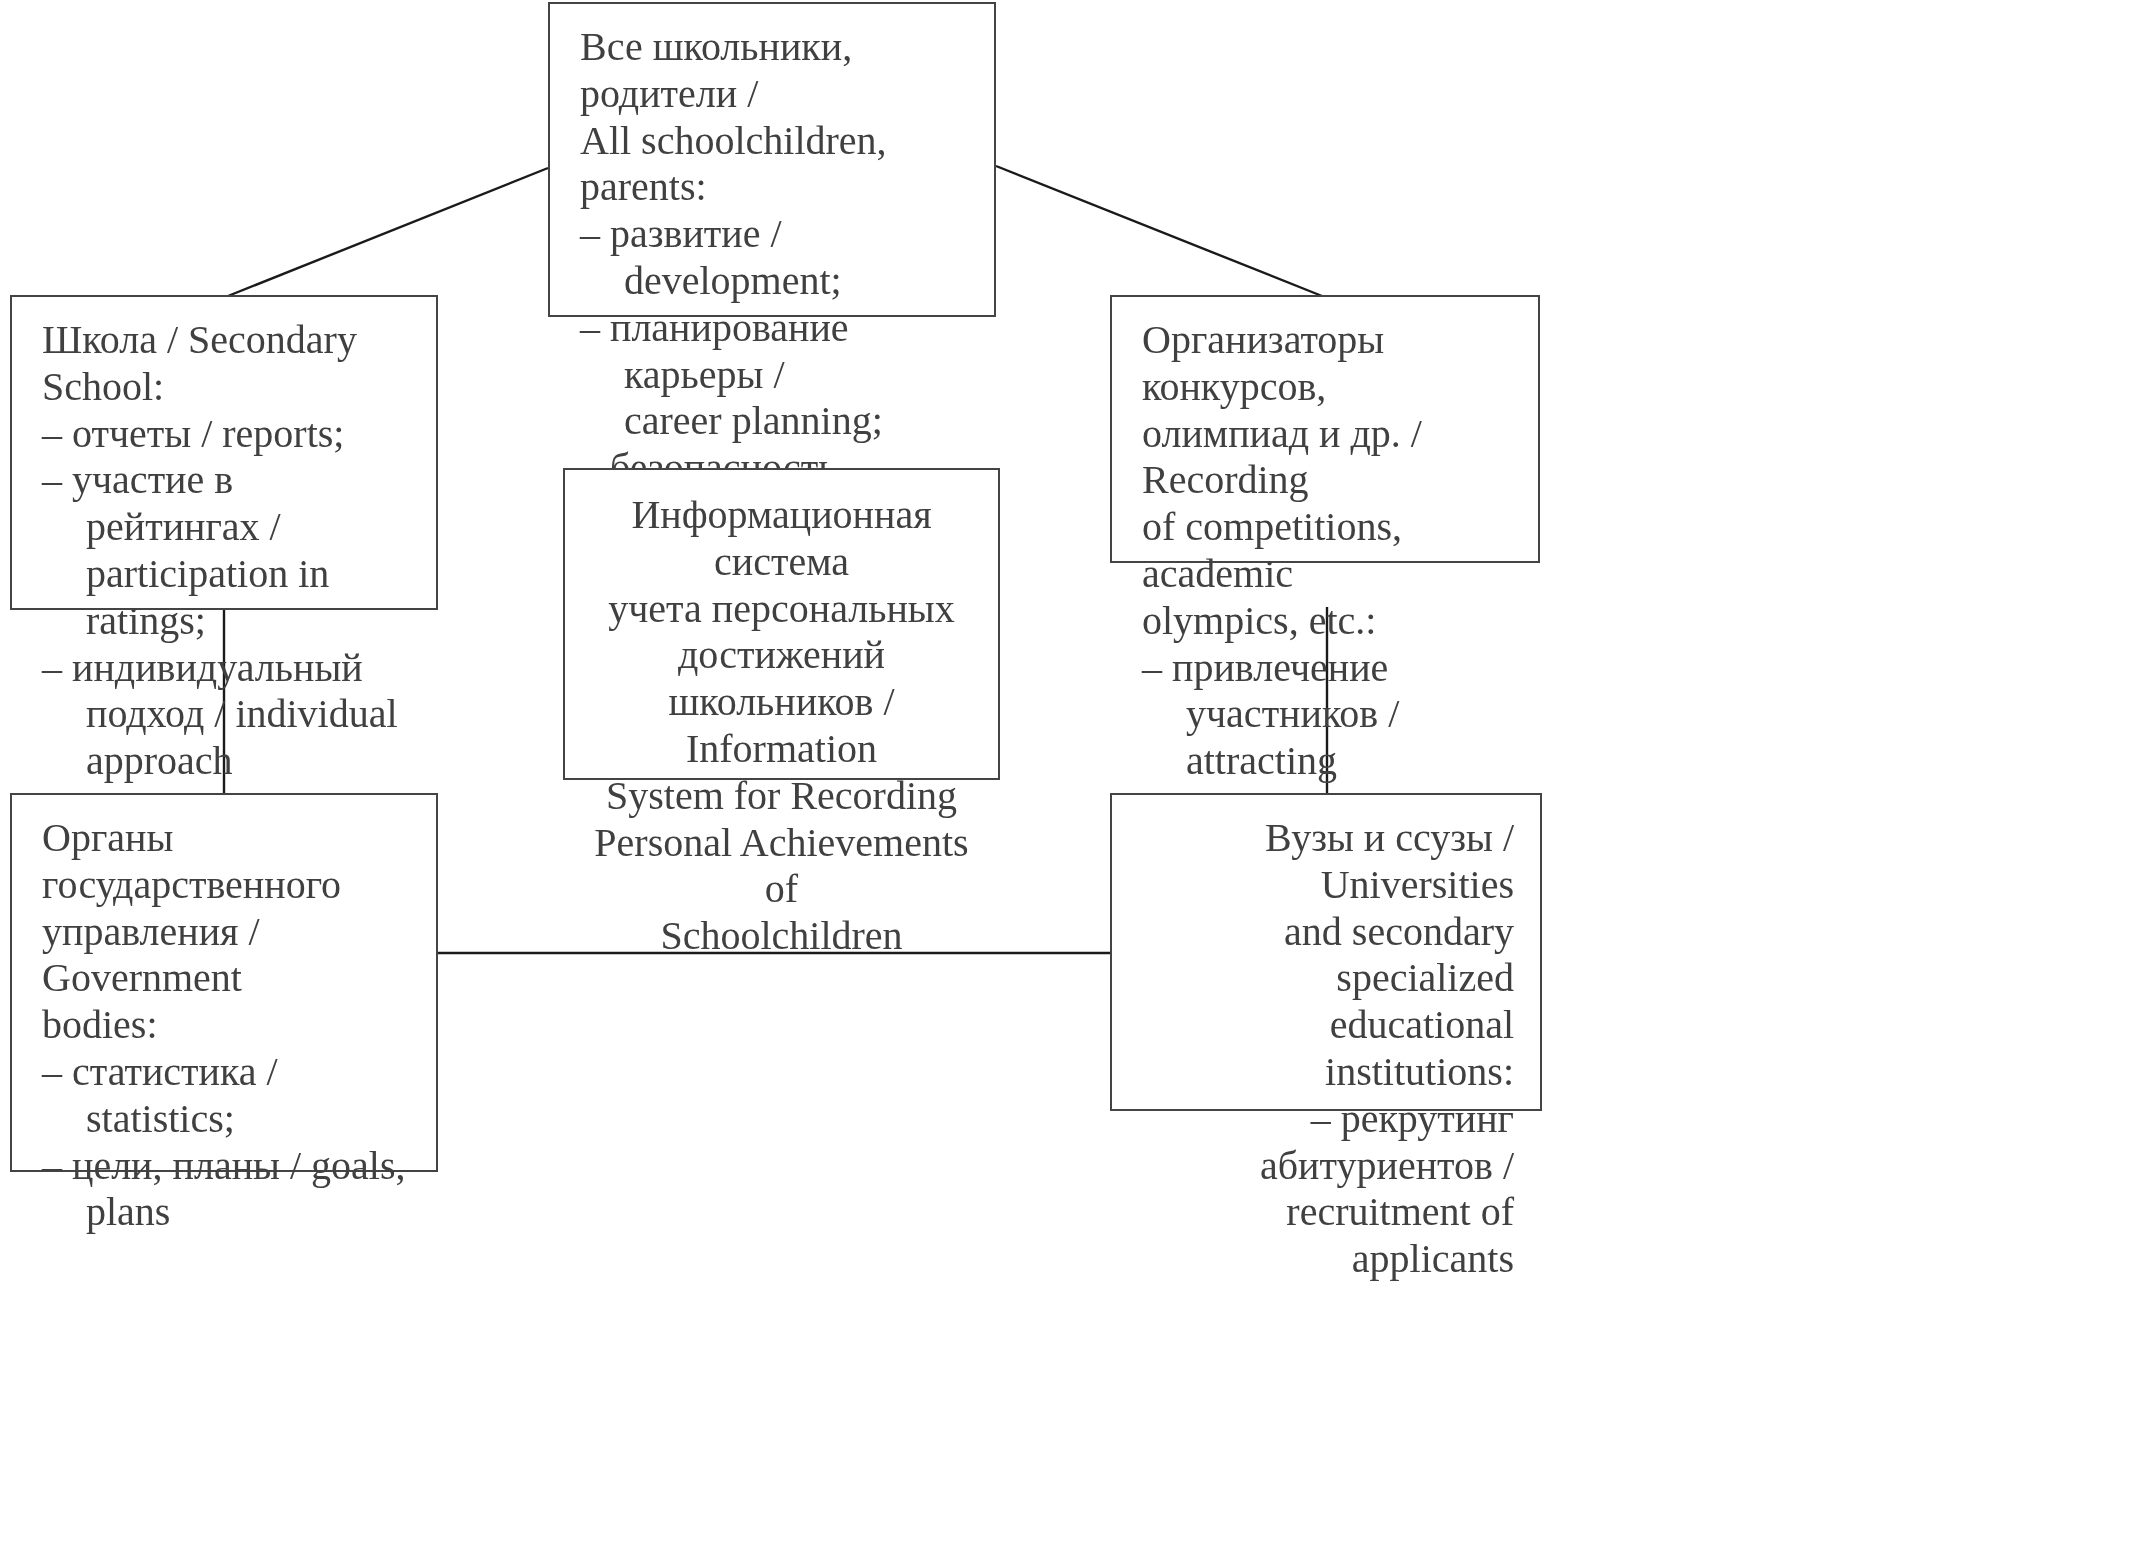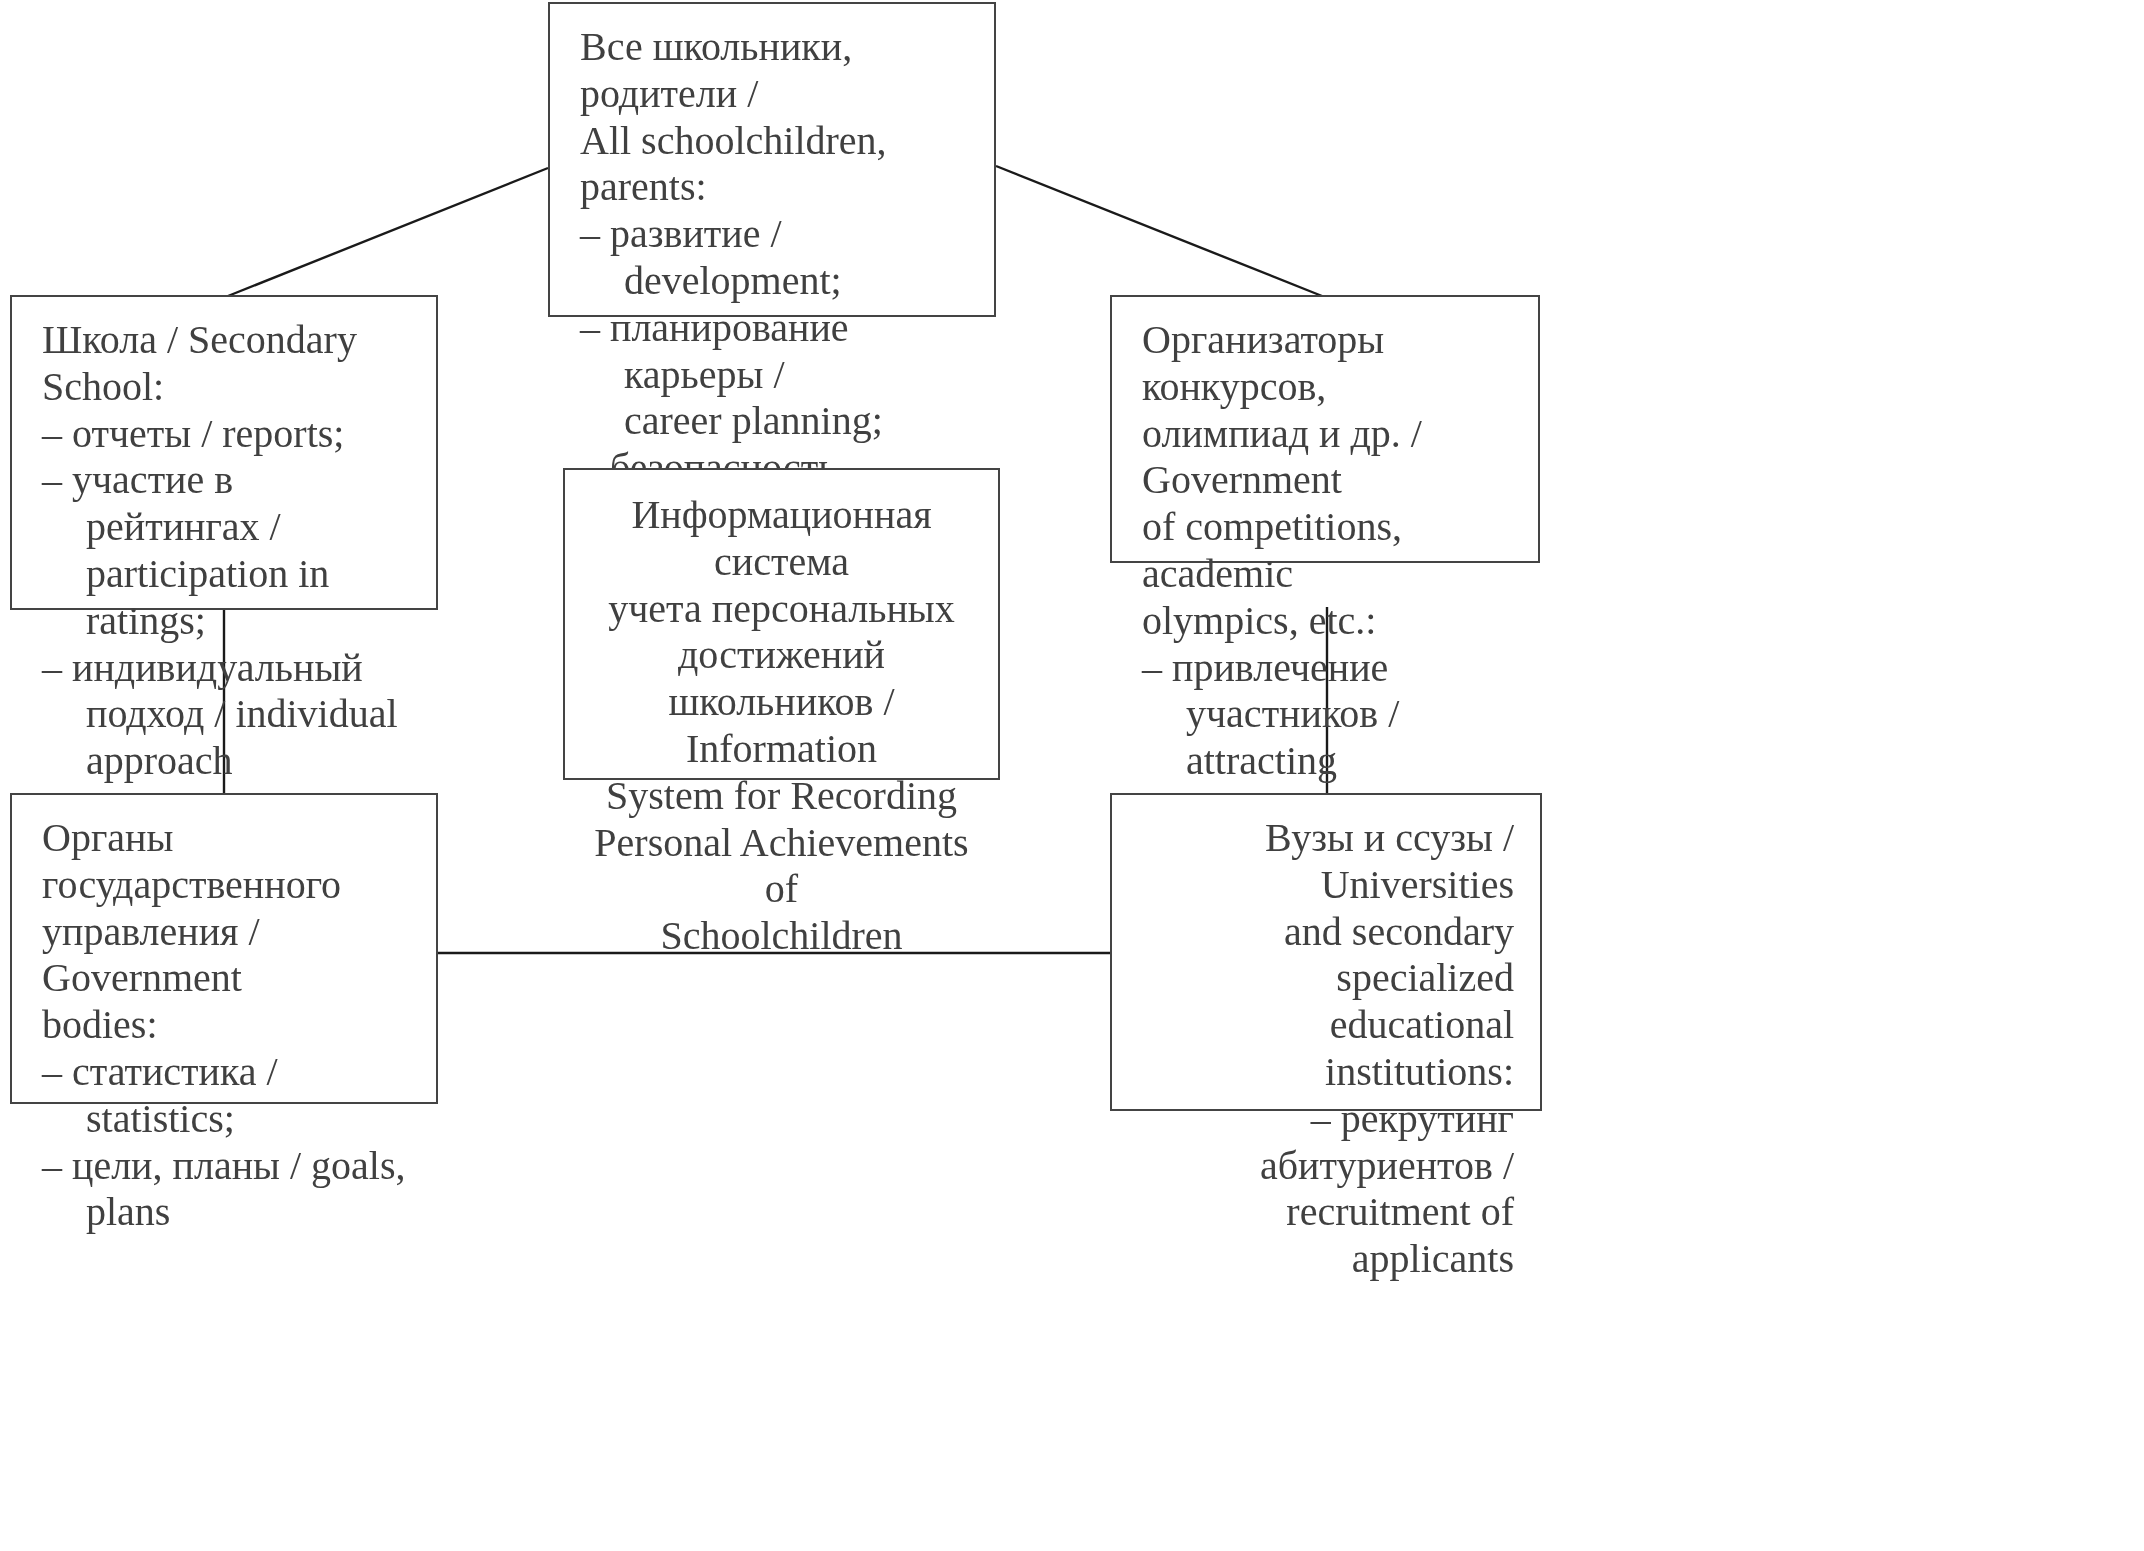--- a/index.html
+++ b/index.html
@@ -69,21 +69,21 @@
   #node-school {
     left: 10px;   top: 295px;  width: 428px;  height: 315px;
   }
   #node-organizers {
     left: 1110px; top: 295px;  width: 430px;  height: 268px;
   }
   #node-information-system {
     left: 563px;  top: 468px;  width: 437px;  height: 312px;
   }
   #node-government-bodies {
-    left: 10px;   top: 793px;  width: 428px;  height: 311px;
+    left: 10px;   top: 793px;  width: 428px;  height: 379px;
   }
   #node-universities {
     left: 1110px; top: 793px;  width: 432px;  height: 318px; text-align: right;
   }
 </style>
 </head>
 <body>
 
 <div id="canvas">
 
@@ -115,21 +115,21 @@
       <div class="line li-cont">participation in ratings;</div>
       <div class="line li">– индивидуальный</div>
       <div class="line li-cont">подход / individual</div>
       <div class="line li-cont">approach</div>
     </div>
   </div>
 
   <div class="node" id="node-organizers">
     <div class="body">
       <div class="line">Организаторы конкурсов,</div>
-      <div class="line">олимпиад и др. / Government</div>
+      <div class="line">олимпиад и др. / Recording</div>
       <div class="line">of competitions, academic</div>
       <div class="line">olympics, etc.:</div>
       <div class="line li">– привлечение</div>
       <div class="line li-cont">участников / attracting</div>
       <div class="line li-cont">participants</div>
     </div>
   </div>
 
   <div class="node center" id="node-information-system">
     <div class="body">

